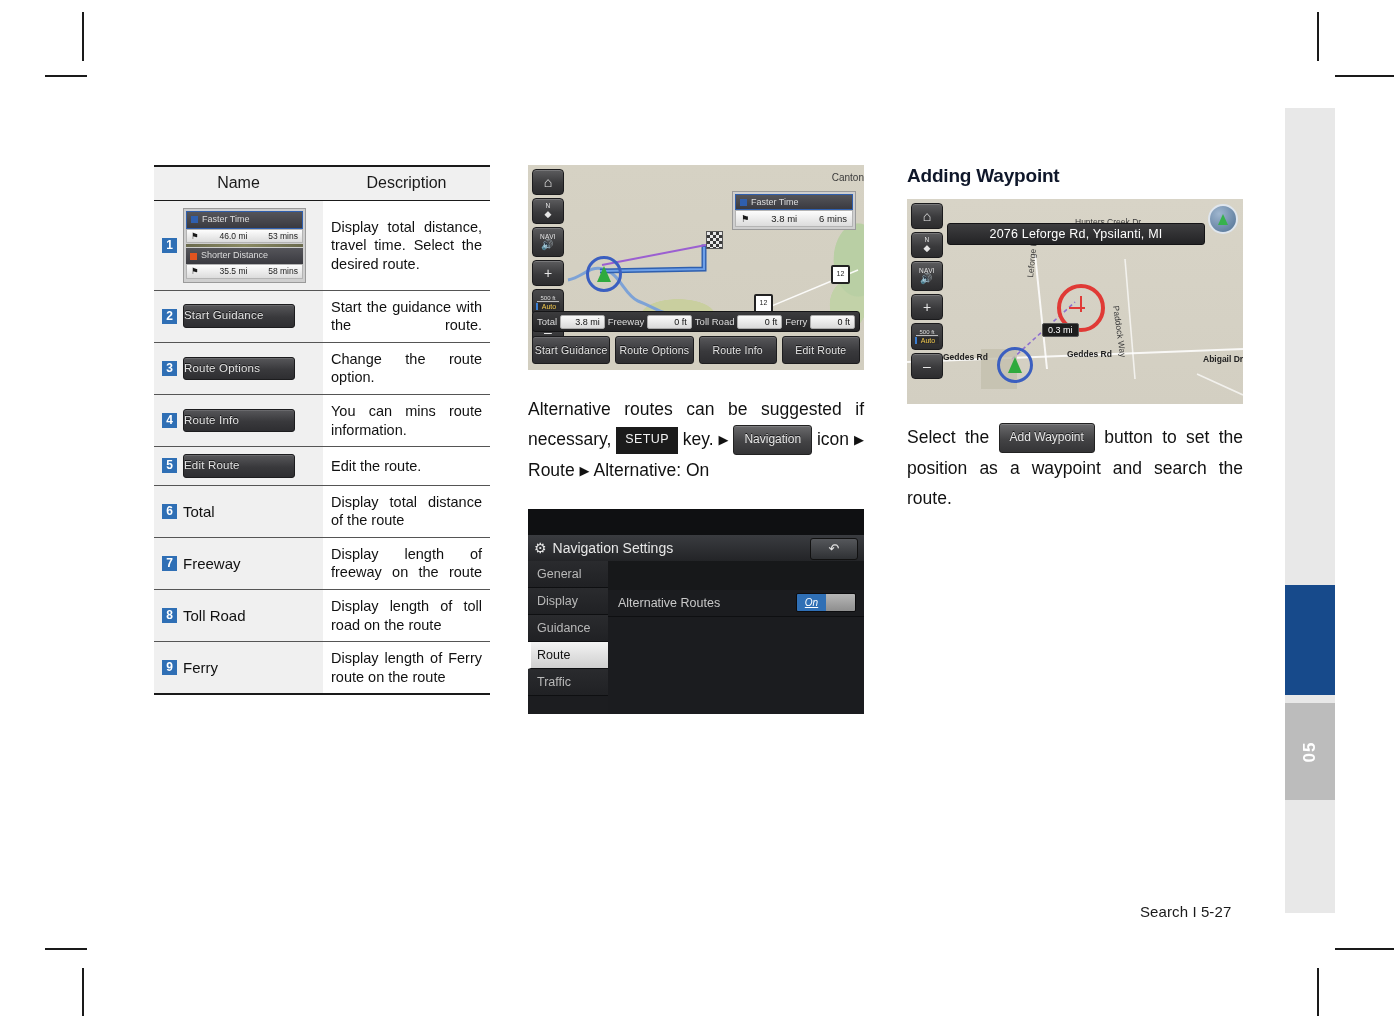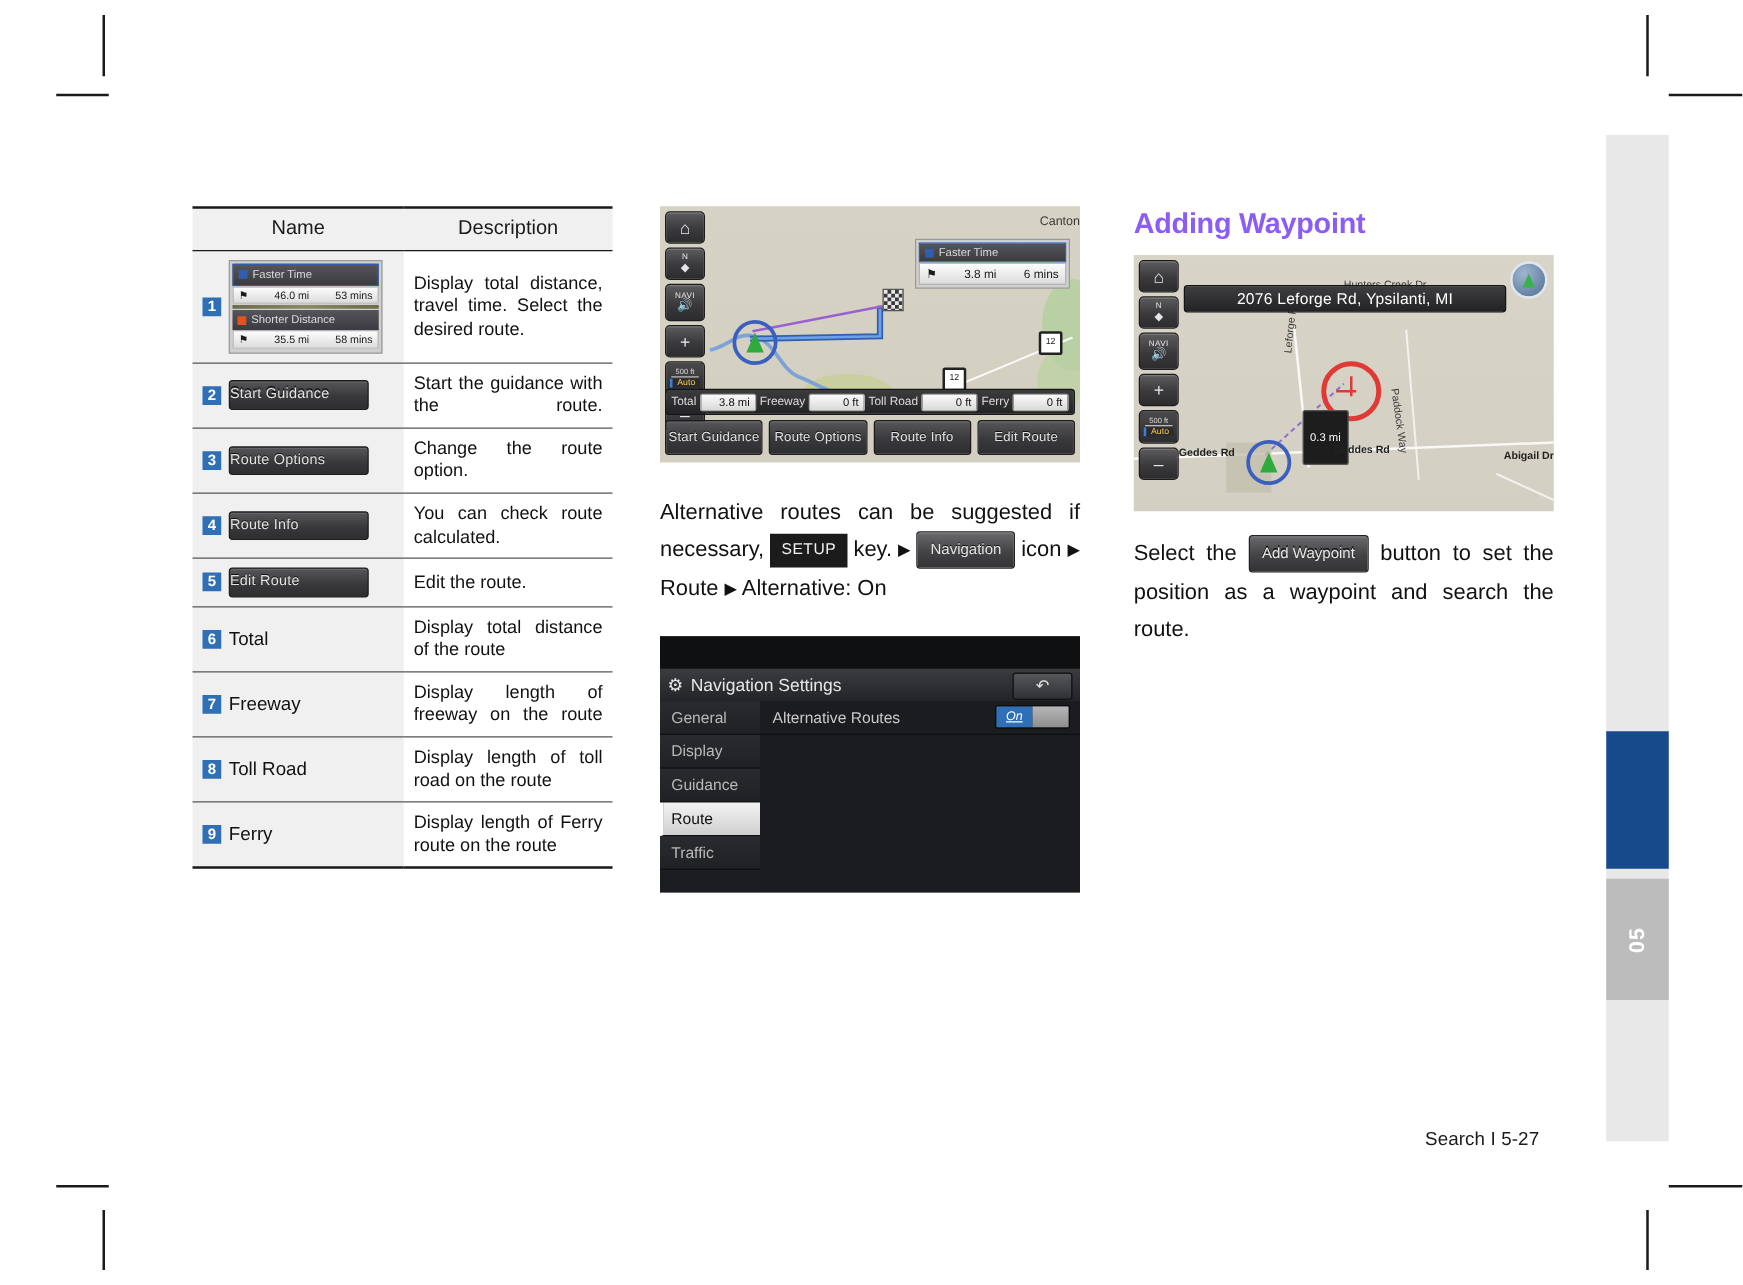--- a/index.html
+++ b/index.html
@@ -72,21 +72,21 @@
     padding:1px 4px;font-size:8.5px;color:#1a1a1a;
   }
   .rc-sep{height:3px;background:linear-gradient(90deg,#6b6b4e,#8a8a62,#6b6b4e);margin:1px 0;}
   
   p.body{
     font-size:17.5px;line-height:1.72;color:#111;margin:0 0 14px 0;
     text-align:justify;text-align-last:left;
   }
   p.body.jl{text-align:justify;}
   h3.sect{
-    font-size:23px;font-weight:bold;color:#8b5cf6;margin:0 0 12px 0;letter-spacing:-.2px;
+    font-size:19px;font-weight:bold;color:#0f172a;margin:0 0 12px 0;letter-spacing:-.2px;
   }
   
   .chip-dark{
     display:inline-block;background:#1b1b1b;color:#f2f2f2;font-size:12.5px;
     padding:2px 9px 3px 9px;vertical-align:2px;letter-spacing:.4px;
   }
   .chip-btn{
     display:inline-block;background:linear-gradient(#6a6a6c,#434345 55%,#343436);
     border:1px solid #222;border-radius:3px;color:#e8e8e8;font-size:12px;
     padding:3px 10px 4px 10px;vertical-align:2px;text-shadow:0 -1px 0 #111;
@@ -150,21 +150,21 @@
   }
   .cursor-ring:before,.cursor-ring:after{content:"";position:absolute;background:#e03a36;}
   .cursor-ring:before{left:50%;top:8px;width:2px;height:16px;margin-left:-1px;}
   .cursor-ring:after{top:50%;left:8px;height:2px;width:16px;margin-top:-1px;}
   .car-ring{
     position:absolute;width:30px;height:30px;border:3px solid #3b5fc0;border-radius:50%;
     display:flex;align-items:center;justify-content:center;
   }
   .car-arrow{width:0;height:0;border-left:7px solid transparent;border-right:7px solid transparent;border-bottom:16px solid #2faa3d;}
   .distchip{
-    position:absolute;background:#1d1d1d;color:#fff;font-size:9px;padding:16px 5px;border:1px solid #555;border-radius:2px;
+    position:absolute;background:#1d1d1d;color:#fff;font-size:9px;padding:1px 5px;border:1px solid #555;border-radius:2px;
   }
   .bbtnrow{
     position:absolute;left:4px;right:4px;bottom:4px;height:28px;display:flex;gap:5px;
   }
   .bbtnrow .navbtn{flex:1;display:flex;align-items:center;justify-content:center;padding:0;font-size:10.5px;line-height:1.15;}
   .navbtn.dim{color:#8d8d8d;}
   
   .shot.settings{background:#17181a;}
   .set-top{height:26px;background:#0f1012;}
   .set-title{
@@ -179,21 +179,21 @@
   .set-body{display:flex;height:153px;}
   .set-nav{width:80px;background:#1c1d20;}
   .set-nav div{
     height:26px;display:flex;align-items:center;padding-left:9px;
     color:#b9b9b9;font-size:12.5px;border-bottom:1px solid #0e0f11;
     background:linear-gradient(#2a2b2e,#202124);
   }
   .set-nav div.active{
     background:linear-gradient(#f3f3f3,#cfcfcf);color:#111;border-left:3px solid #fff;padding-left:6px;
   }
-  .set-main{flex:1;background:#1b1c1f;padding:0;}
+  .set-main{flex:1;background:#1b1c1f;padding:0;margin-top:29px;}
   .set-row{
     height:26px;display:flex;align-items:center;justify-content:space-between;
     padding:0 8px 0 10px;color:#c9c9c9;font-size:12.5px;border-bottom:1px solid #0e0f11;
   }
   .toggle{display:flex;width:58px;height:17px;border-radius:2px;overflow:hidden;border:1px solid #0c0c0e;}
   .toggle .on{flex:1;background:#2f6fb5;color:#fff;font-size:10px;display:flex;align-items:center;justify-content:center;text-decoration:underline;}
   .toggle .off{flex:1;background:linear-gradient(#b7b7b7,#8e8e8e);}
   
   .gap10{height:10px;}
   .gap18{height:18px;}
@@ -283,21 +283,21 @@
         <td class="c-desc j">Change the route option.</td>
       </tr>
 
       <tr>
         <td class="c-name">
           <div class="namewrap">
             <span class="num">4</span>
             <span class="navbtn w110">Route Info</span>
           </div>
         </td>
-        <td class="c-desc">You can check route calculated.</td>
+        <td class="c-desc">You can mins route information.</td>
       </tr>
 
       <tr>
         <td class="c-name">
           <div class="namewrap">
             <span class="num">5</span>
             <span class="navbtn w110">Edit Route</span>
           </div>
         </td>
         <td class="c-desc">Edit the route.</td>

